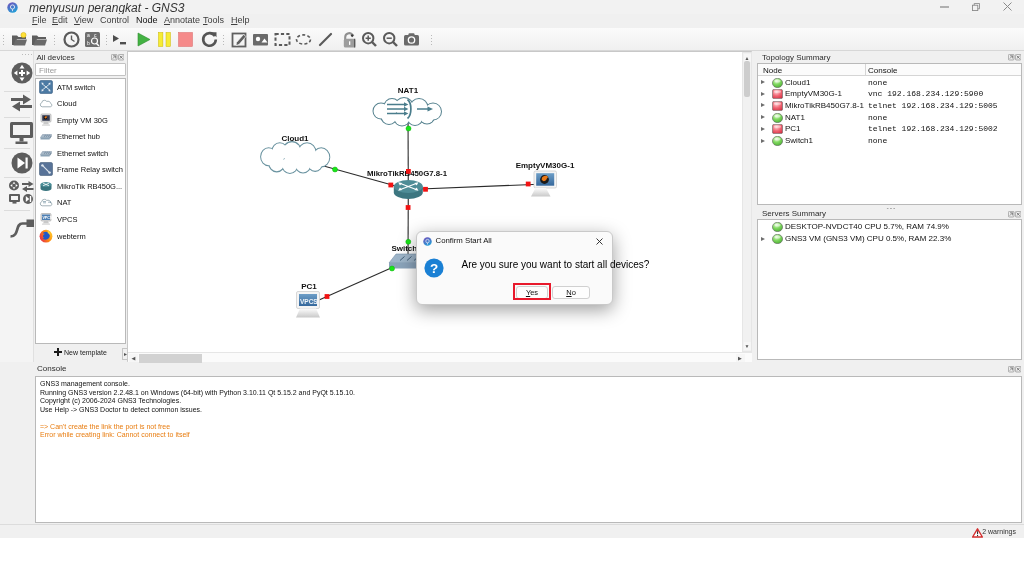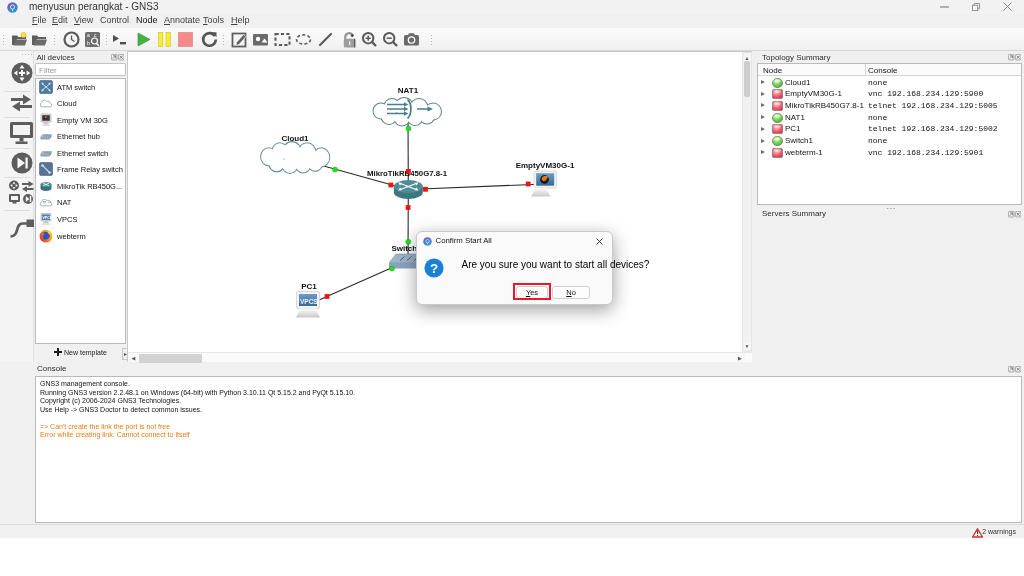--- a/index.html
+++ b/index.html
@@ -2,21 +2,21 @@
 <html><head>
 <meta charset="utf-8">
 <style>
 * { margin:0; padding:0; box-sizing:border-box; }
 html,body { width:1024px; height:576px; background:#fff; font-family:"Liberation Sans", sans-serif; overflow:hidden; }
 #win { position:absolute; left:0; top:0; width:1024px; height:537px; background:#f0f0f0; }
 .abs { position:absolute; }
 
 
 #titlebar { position:absolute; left:0; top:0; width:1024px; height:14px; background:#f2f2f2; }
-#titletext { position:absolute; left:29px; top:1px; font-size:10px; color:#333; }
+#titletext { position:absolute; left:29px; top:1px; font-size:12px; color:#333;font-style:italic; }
 
 
 #menubar { position:absolute; left:0; top:14px; width:1024px; height:14px; background:#f0f0f0; font-size:9px; color:#404040; }
 #menubar span { position:absolute; top:1px;margin-left:28px; }
 #menubar u { text-decoration:underline; }
 
 
 #toolbar { position:absolute; left:0; top:28px; width:1024px; height:23px; background:linear-gradient(#fbfbfb,#f0f0f0); border-bottom:1px solid #d7d7d7; }
 .tbi { position:absolute; top:3px; width:17px; height:17px; }
 .grip { position:absolute; top:6px; width:3px; height:11px; background-image:radial-gradient(circle, #b9b9b9 1px, transparent 1px); background-size:3px 3px; }
@@ -615,38 +615,46 @@
         </div>
       <div class="trow" style="top:71.5px">
           <i class="arr"></i>
           <svg class="led" viewBox="0 0 11 10">
             <ellipse cx="5.5" cy="5" rx="5.1" ry="4.7" fill="url(#gl)" stroke="#666" stroke-width="0.6"></ellipse>
             <ellipse cx="5.5" cy="2.9" rx="3" ry="1.5" fill="#fff" opacity="0.5"></ellipse>
           </svg>
           <span class="nm">Switch1</span>
           <span class="cs">none</span>
         </div>
-      <div class="trow" style="top:83.2px">
-          <i class="arr"></i>
-          <svg class="led" viewBox="0 0 11 10">
-            <rect x="0.5" y="0.4" width="10" height="9.2" rx="1.4" fill="url(#rl)" stroke="#666" stroke-width="0.6"></rect>
-            <rect x="2" y="1.5" width="7" height="2.2" rx="1" fill="#fff" opacity="0.45"></rect>
-          </svg>
-          <span class="nm">webterm-1</span>
-          <span class="cs">vnc 192.168.234.129:5901</span>
-        </div>
     </div>
     <div class="abs" style="left:129px;top:155.5px;width:10px;height:3px;background-image:radial-gradient(circle,#aaa 0.8px,transparent 1px);background-size:3.3px 3px;"></div>
       <div class="ptitle" style="top:158px">Servers Summary</div>
     <svg class="abs" style="left:251px;top:159.5px" width="13" height="7" viewBox="0 0 13 7">
         <rect x="0.4" y="0.4" width="5.6" height="5.6" rx="1" fill="#ededed" stroke="#8f8f8f" stroke-width="0.7"></rect>
         <rect x="7.4" y="0.4" width="5.6" height="5.6" rx="1" fill="#ededed" stroke="#8f8f8f" stroke-width="0.7"></rect>
         <path d="M4.6 1.8L1.8 4.6M2 1.8h2.6v2.6" stroke="#666" stroke-width="0.7" fill="none"></path>
         <path d="M8.7 1.7l3 3m0-3l-3 3" stroke="#666" stroke-width="0.8"></path>
       </svg>
+    <div class="pbox" style="top:167.5px;height:141.5px;font-size:8px;color:#111">
+      <div class="trow" style="top:2px">
+          <svg class="led" viewBox="0 0 11 10">
+            <ellipse cx="5.5" cy="5" rx="5.1" ry="4.7" fill="url(#gl)" stroke="#666" stroke-width="0.6"></ellipse>
+            <ellipse cx="5.5" cy="2.9" rx="3" ry="1.5" fill="#fff" opacity="0.5"></ellipse>
+          </svg>
+          <span class="nm">DESKTOP-NVDCT40 CPU 5.7%, RAM 74.9%</span>
+        </div>
+      <div class="trow" style="top:14.2px">
+          <i class="arr"></i>
+          <svg class="led" viewBox="0 0 11 10">
+            <ellipse cx="5.5" cy="5" rx="5.1" ry="4.7" fill="url(#gl)" stroke="#666" stroke-width="0.6"></ellipse>
+            <ellipse cx="5.5" cy="2.9" rx="3" ry="1.5" fill="#fff" opacity="0.5"></ellipse>
+          </svg>
+          <span class="nm">GNS3 VM (GNS3 VM) CPU 0.5%, RAM 22.3%</span>
+        </div>
+    </div>
   </div>
 
   <div id="dialog">
     <svg class="abs" style="left:6px;top:5px" width="9" height="9" viewBox="0 0 11 11">
         <circle cx="5.5" cy="5.5" r="5.2" fill="url(#g3)"></circle>
         <circle cx="5.5" cy="5" r="2.1" fill="none" stroke="#e8e8f4" stroke-width="0.9"></circle>
         <path d="M5.5 7.2v2" stroke="#e8e8f4" stroke-width="0.9"></path>
       </svg>
     <div class="abs" style="left:19px;top:3.5px;font-size:7.8px;color:#111">Confirm Start All</div>
     <svg class="abs" style="left:179px;top:6px" width="7" height="7" viewBox="0 0 7 7">

